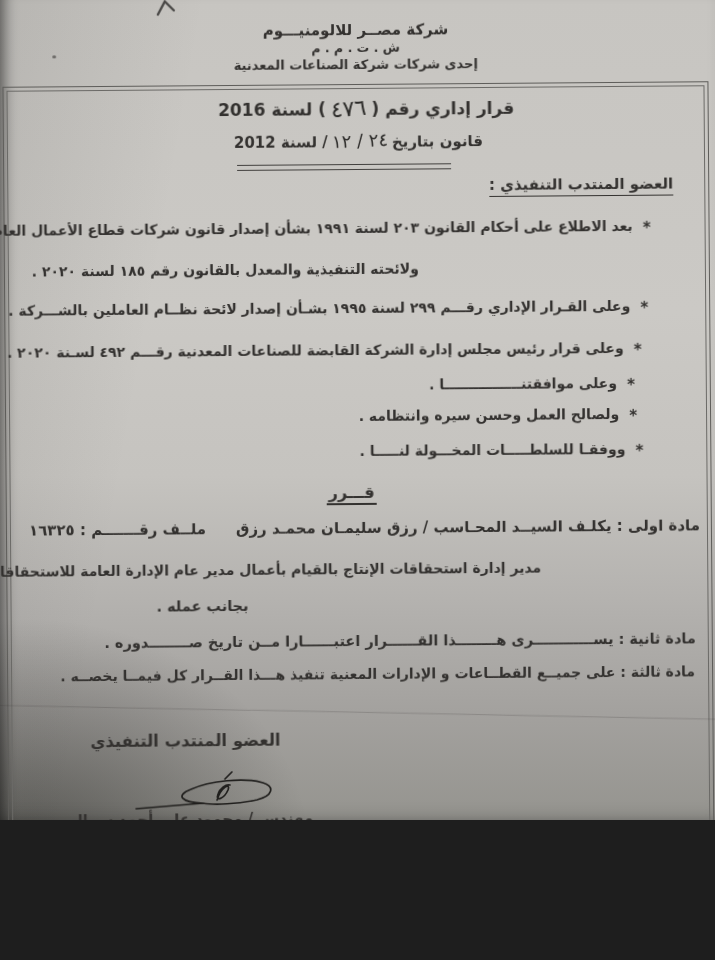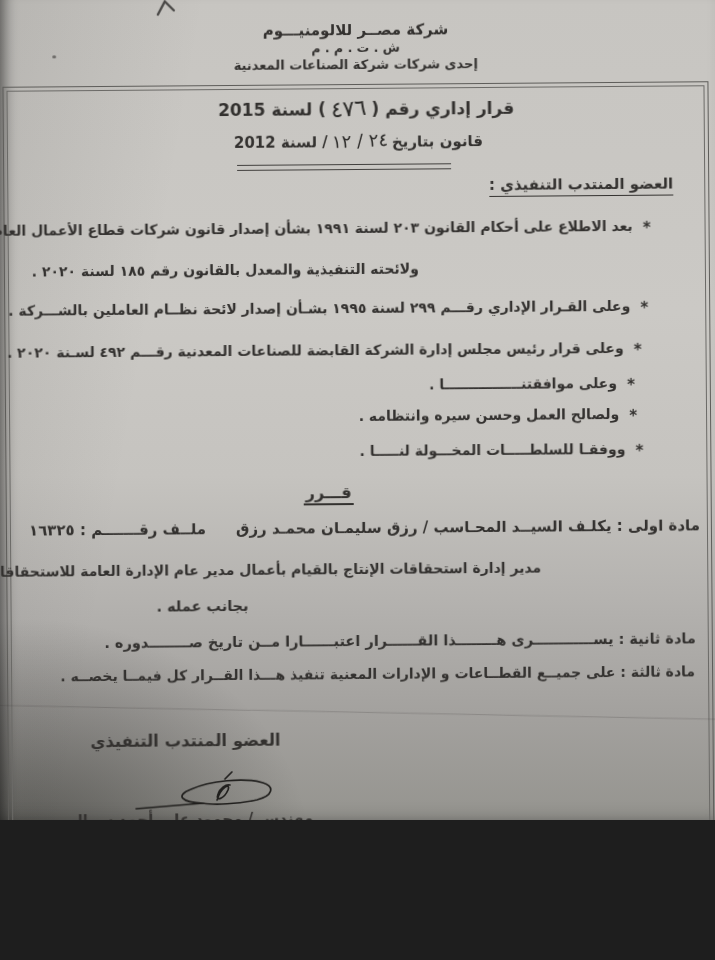--- a/index.html
+++ b/index.html
@@ -44,21 +44,21 @@
   .pline{display:flex;direction:rtl;align-items:baseline;gap:10px;font-size:14px;}
   .star{font-size:15px;line-height:1;transform:translateY(2px);}
   .pl0{top:220px;right:63px;}
   .pl1{top:261px;right:295px;}
   .pl2{top:300px;right:66px;}
   .pl3{top:342px;right:73px;}
   .pl4{top:377px;right:80px;}
   .pl5{top:408px;right:78px;}
   .pl6{top:443px;right:72px;}
 
-  .decided{top:483px;left:280px;width:96px;text-align:center;font-size:16px;}
+  .decided{top:483px;left:280px;width:96px;text-align:right;font-size:16px;}
   .decided span{display:inline-block;border-bottom:2px solid #33312f;padding:0 2px 1px;}
 
   .a1{top:519px;left:28px;right:16px;display:flex;direction:rtl;justify-content:space-between;font-size:15px;white-space:nowrap;}
   .a1l2{top:561px;right:175px;font-size:14px;}
   .a1l3{top:597px;right:468px;font-size:14.5px;text-align:right;}
   .a2{top:633px;right:21px;font-size:14.5px;}
   .a3{top:666px;right:22px;font-size:14px;}
 
   .crease{position:absolute;top:702px;left:-6px;right:-6px;height:0;
     border-top:1px solid rgba(55,52,48,0.22);transform:rotate(1.55deg);transform-origin:0 0;}
@@ -90,21 +90,21 @@
     </svg>
     <div class="speck"></div>
 
     <div class="hdr ar">
       <div class="h1">شركة مصــر للالومنيـــوم</div>
       <div class="h2">ش . ت . م . م</div>
       <div class="h3">إحدى شركات شركة الصناعات المعدنية</div>
     </div>
 
     <div class="abs ar t1">
-      <span>قرار إداري رقم (</span><span class="hand num">٤٧٦</span><span>) لسنة 2015</span>
+      <span>قرار إداري رقم (</span><span class="hand num">٤٧٦</span><span>) لسنة 2016</span>
     </div>
     <div class="abs ar t2">
       <span>قانون بتاريخ</span><span class="hand date">٢٤ / ١٢</span><span>/ لسنة 2012</span>
     </div>
     <div class="rule2"></div>
 
     <div class="abs ar sh">
       <span>العضو المنتدب التنفيذي :</span>
     </div>
 

